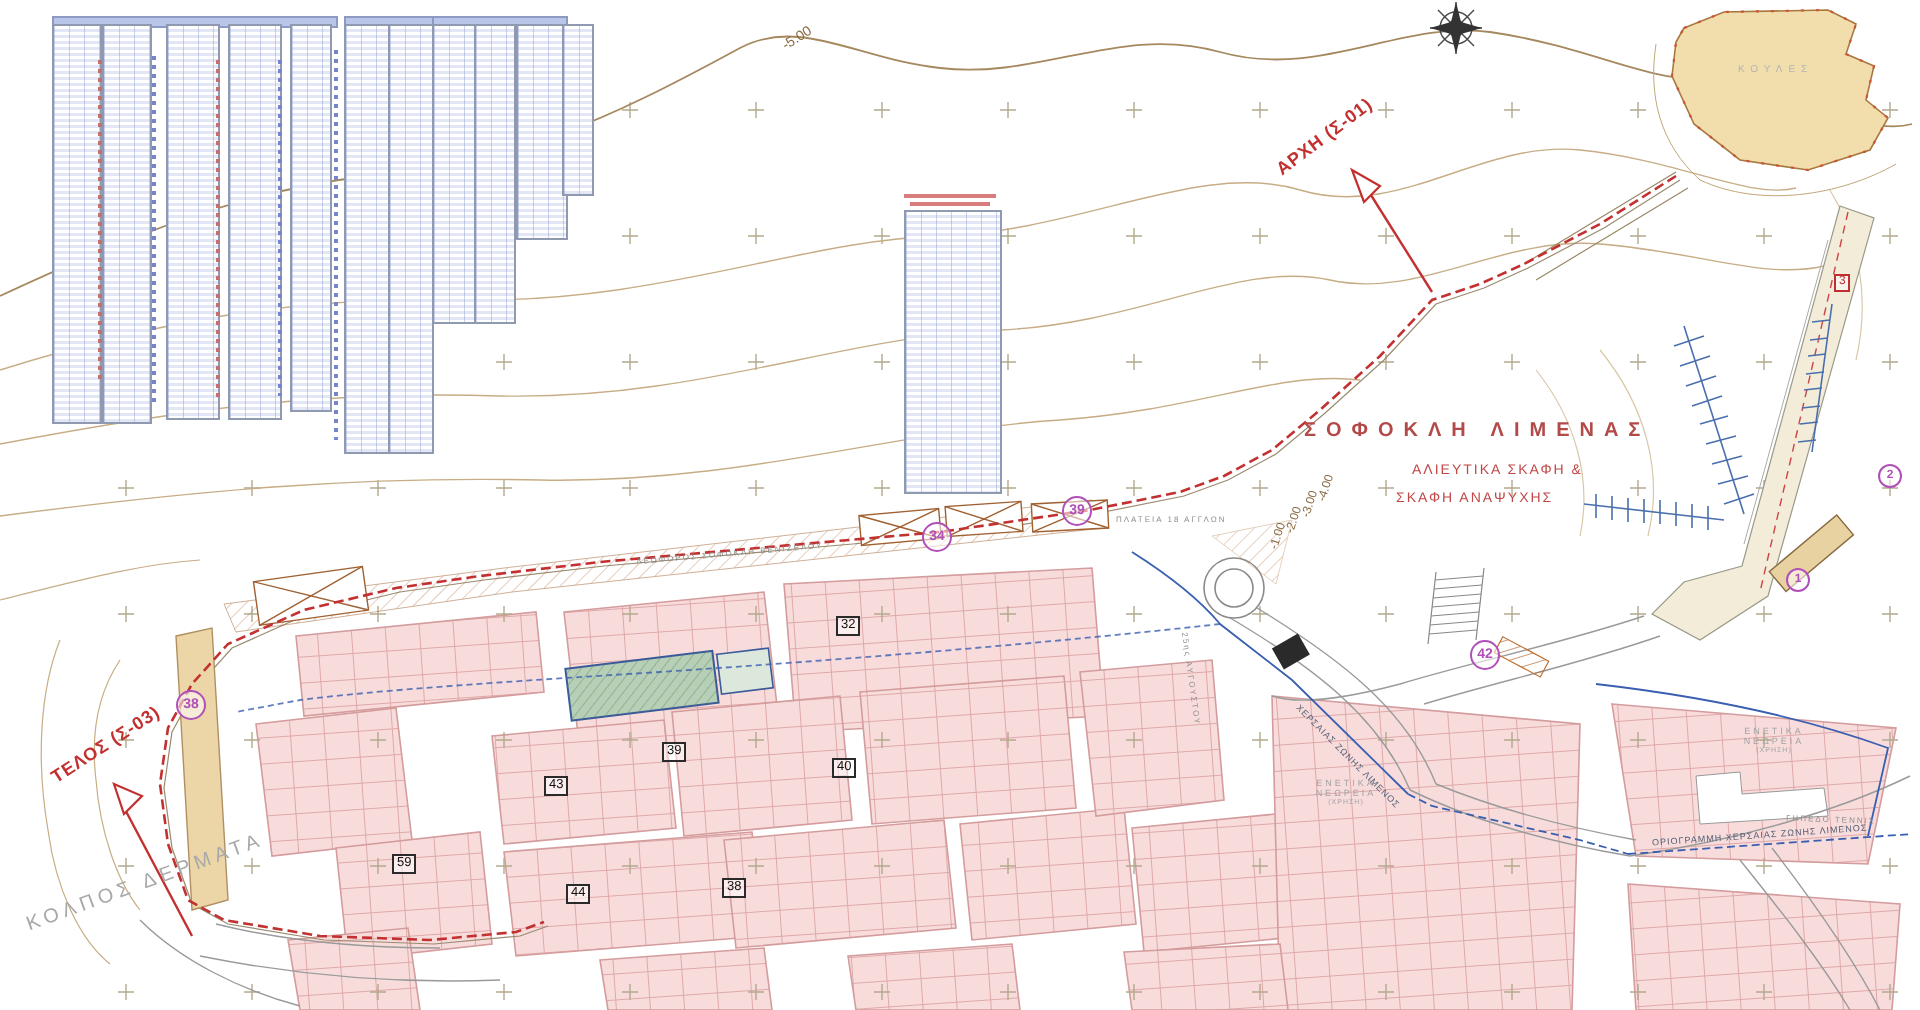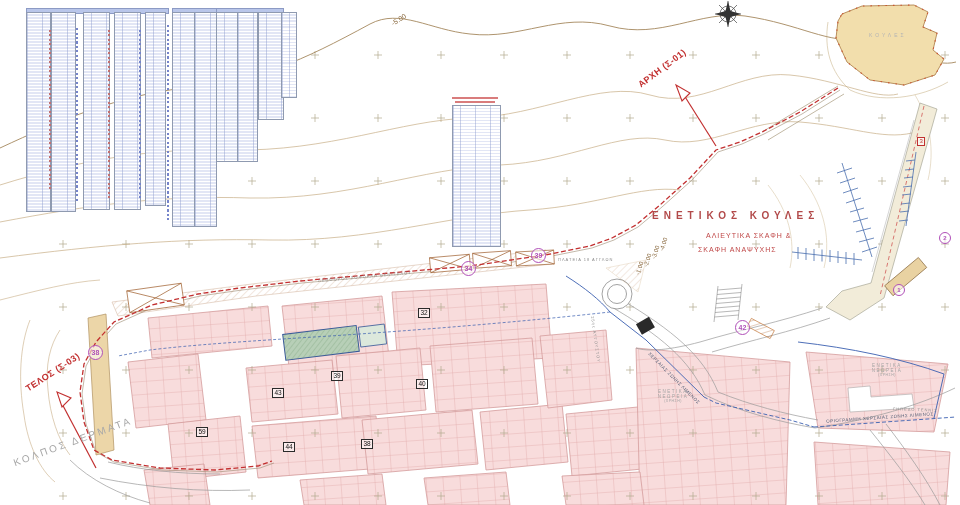--- a/index.html
+++ b/index.html
@@ -226,21 +226,21 @@
   <div class="t2h" style="left:452px;top:97px;width:46px;height:2px;"></div>
   <div class="t2h" style="left:455px;top:101px;width:40px;height:2px;"></div>
   <div class="tbl" style="left:452px;top:105px;width:47px;height:140px;"></div>
 </div>
 
 <div class="lbl contour-lab" style="left:391px;top:16px;transform:rotate(-32deg);">-5.00</div>
 
 <div class="lbl red-survey" style="left:634px;top:64px;transform:rotate(-37deg);">ΑΡΧΗ (Σ-01)</div>
 <div class="lbl red-survey" style="left:22px;top:368px;transform:rotate(-33deg);">ΤΕΛΟΣ (Σ-03)</div>
 
-<div class="lbl harbor-title" style="left:652px;top:210px;">ΕΝΕΤΙΚΟΣ ΚΟΥΛΕΣ</div>
+<div class="lbl harbor-title" style="left:652px;top:210px;">ΣΟΦΟΚΛΗ ΛΙΜΕΝΑΣ</div>
 <div class="lbl harbor-sub" style="left:706px;top:232px;">ΑΛΙΕΥΤΙΚΑ ΣΚΑΦΗ &amp;</div>
 <div class="lbl harbor-sub" style="left:698px;top:246px;">ΣΚΑΦΗ ΑΝΑΨΥΧΗΣ</div>
 
 <div class="lbl fortress" style="left:869px;top:33px;">ΚΟΥΛΕΣ</div>
 
 <div class="lbl bay" style="left:10px;top:436px;">ΚΟΛΠΟΣ ΔΕΡΜΑΤΑ</div>
 
 <div class="lbl depth" style="left:657px;top:241px;">-4.00</div>
 <div class="lbl depth" style="left:649px;top:249px;">-3.00</div>
 <div class="lbl depth" style="left:641px;top:257px;">-2.00</div>

